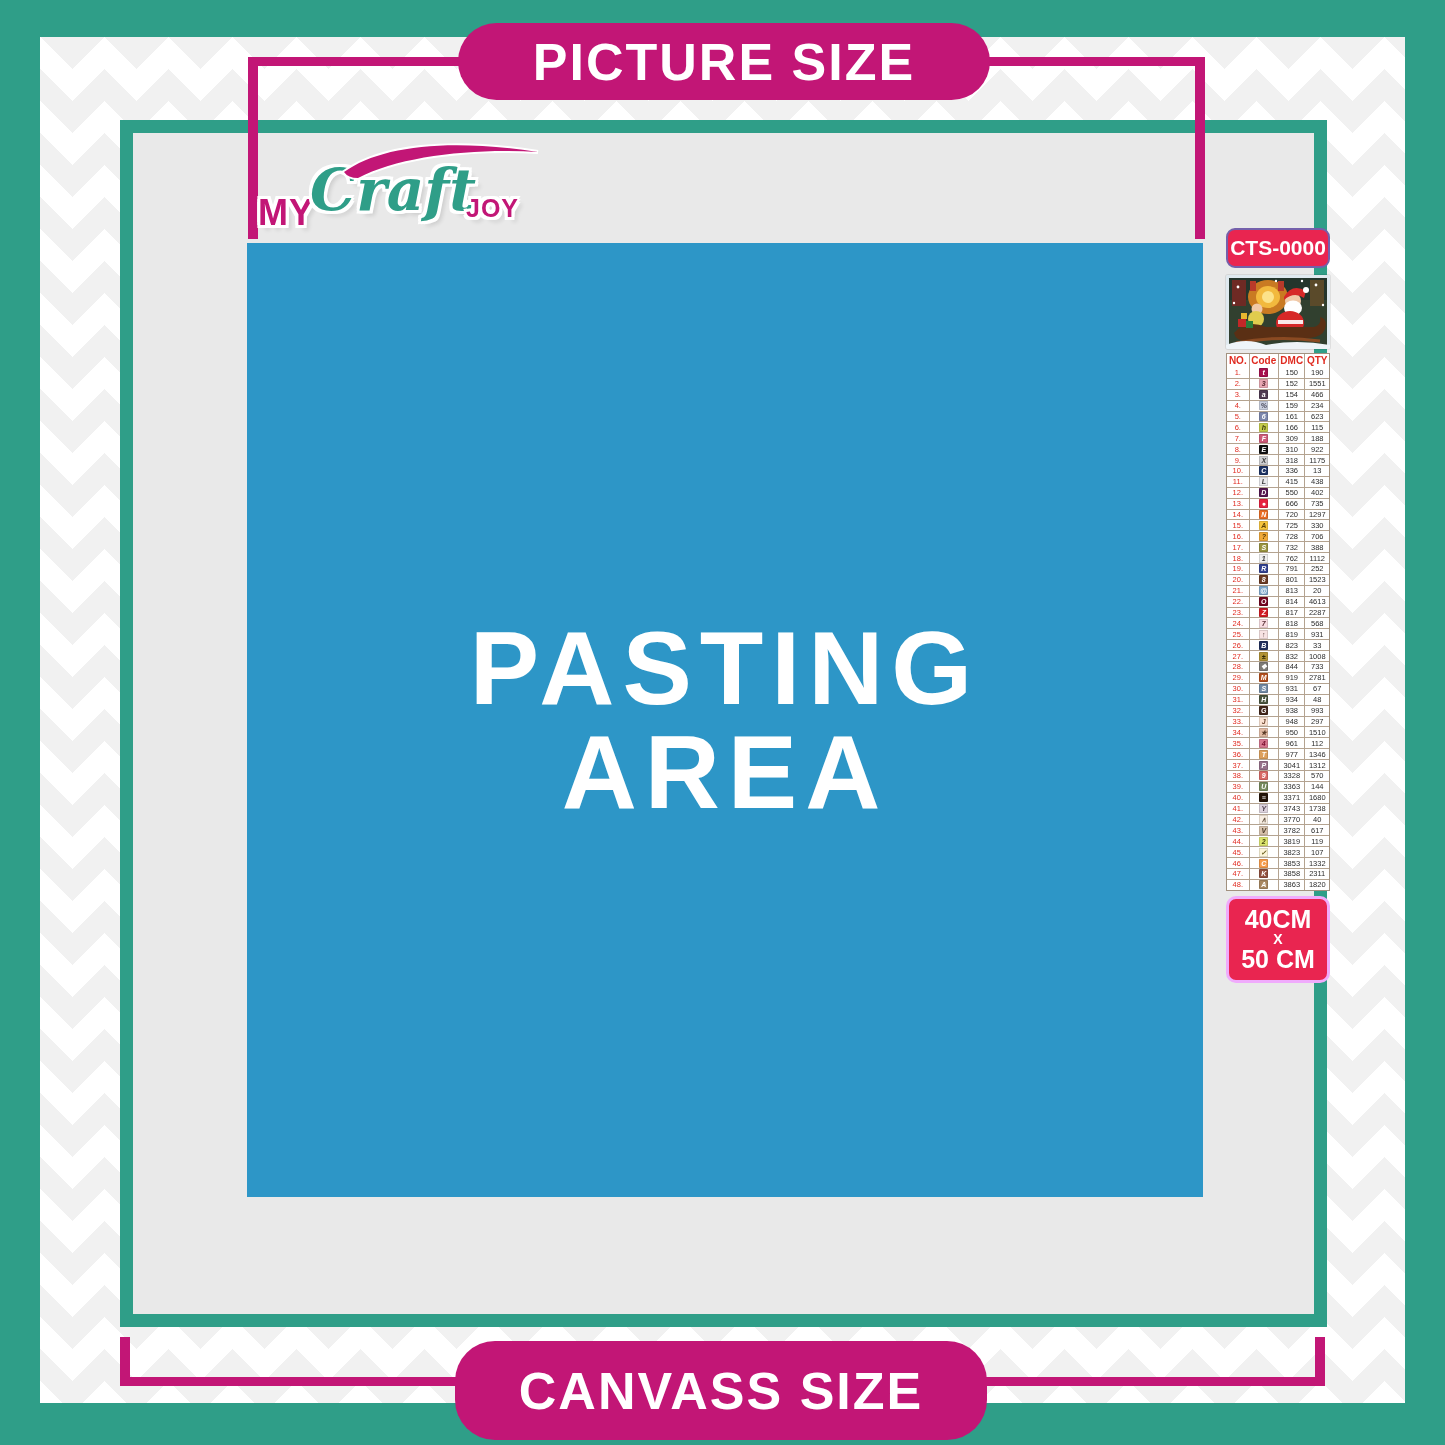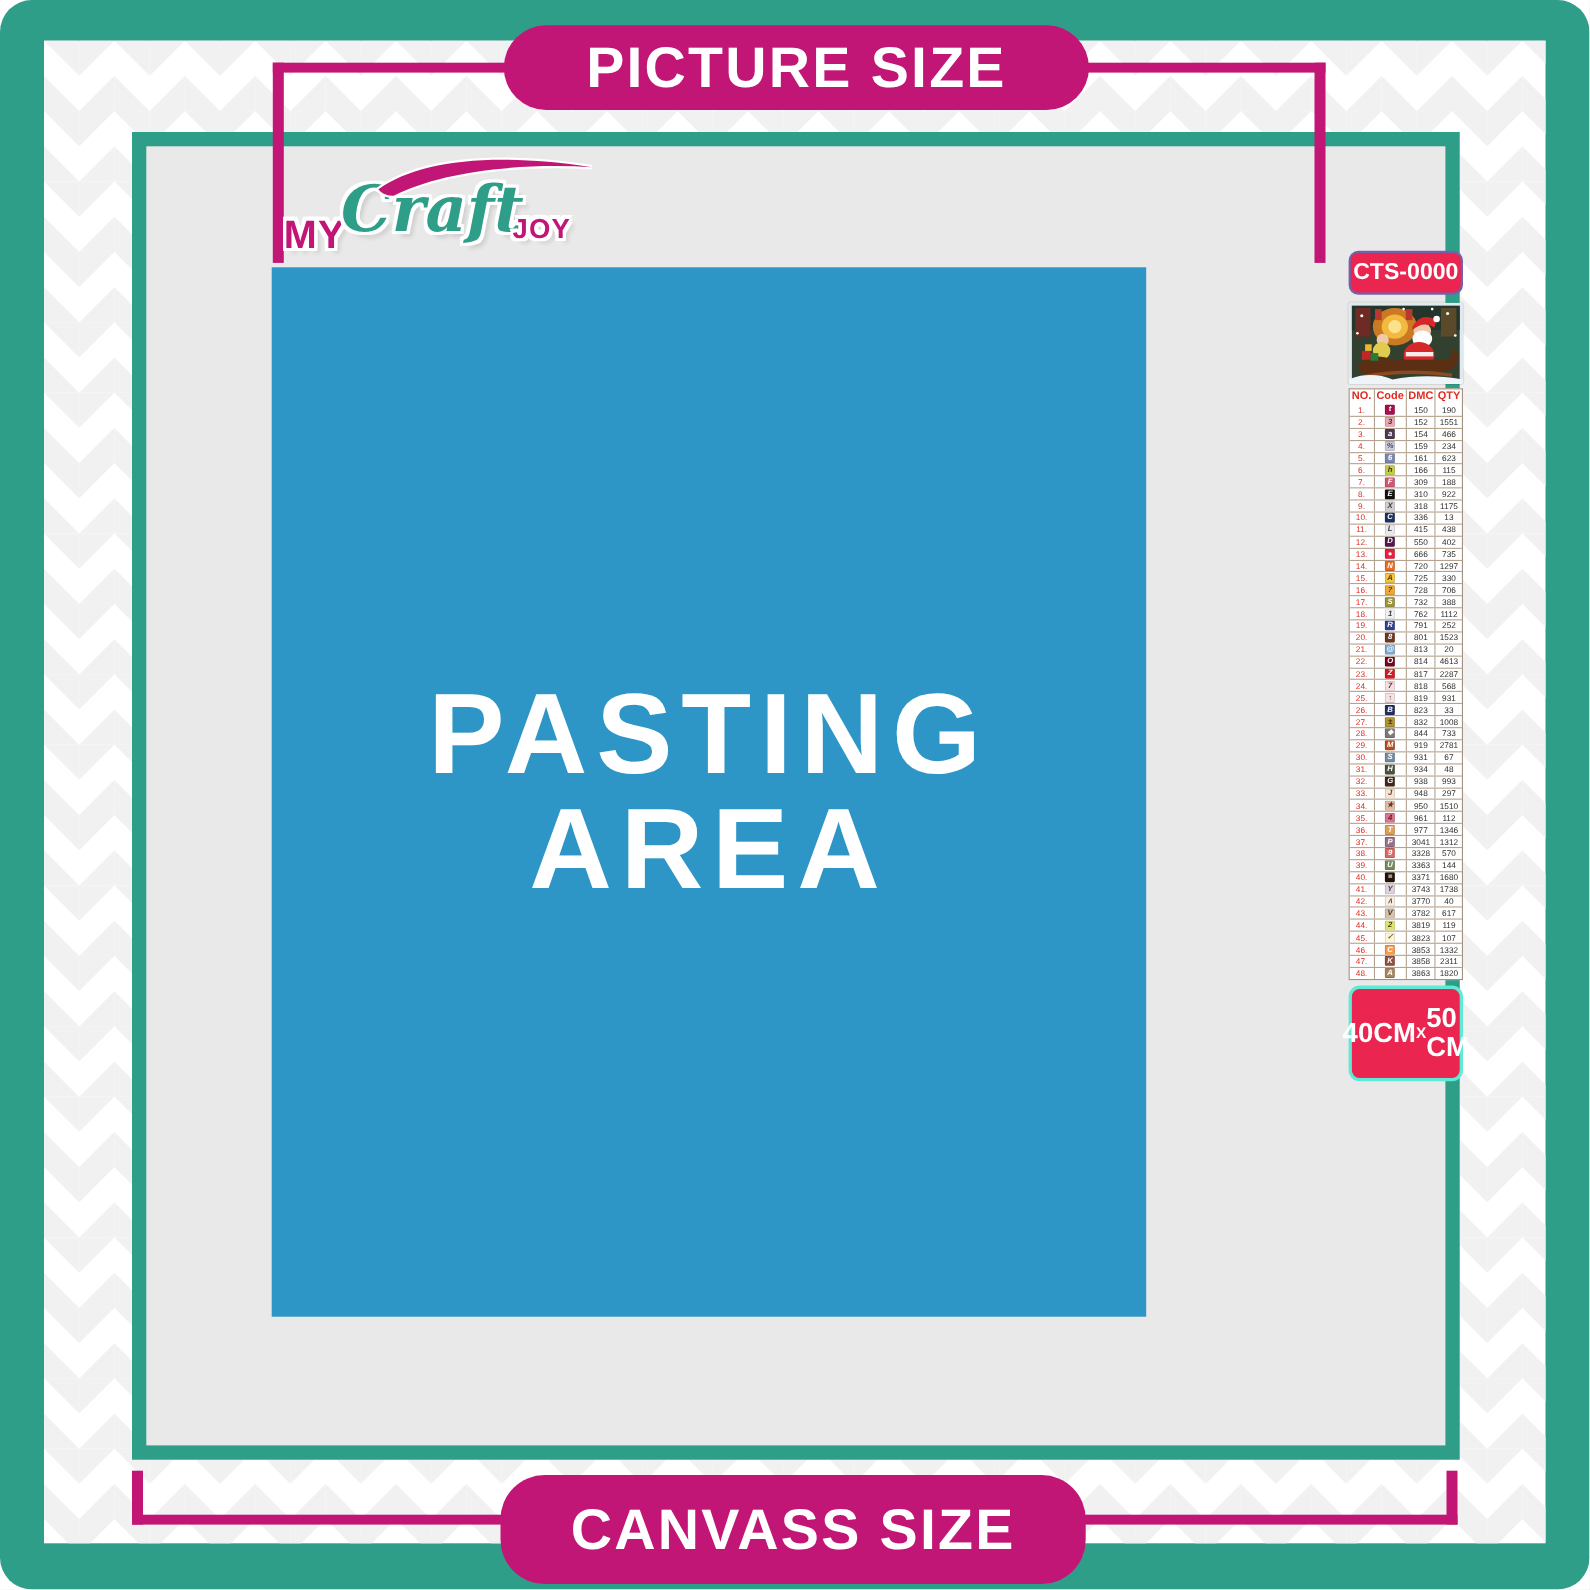--- a/index.html
+++ b/index.html
@@ -1,31 +1,31 @@
 <!DOCTYPE html>
 <html><head>
 <meta charset="utf-8">
 <style>
   html,body{margin:0;padding:0;background:#fff;}
   .stage{position:relative;width:1445px;height:1445px;background:#2f9e88;overflow:hidden;
-         font-family:"Liberation Sans",sans-serif;border-radius:29px;}
+         font-family:"Liberation Sans",sans-serif;}
   
   .margin{position:absolute;left:40px;top:37px;right:40px;bottom:42px;background-color:#ffffff;
     background-image:
       linear-gradient(135deg,#f1f1f1 25%,transparent 25%),
       linear-gradient(225deg,#f1f1f1 25%,transparent 25%),
       linear-gradient(45deg,#f1f1f1 25%,transparent 25%),
       linear-gradient(315deg,#f1f1f1 25%,transparent 25%);
     background-position:-32px 0,-32px 0,0 0,0 0;
     background-size:64px 64px;}
   
   .frame{position:absolute;left:120px;top:120px;width:1181px;height:1181px;
          border:13px solid #2f9e88;background:#e9e9e9;}
   
-  .pasting-area{position:absolute;left:247px;top:243px;width:795px;height:954px;background:#2d96c7;
+  .pasting-area{position:absolute;left:247px;top:243px;width:956px;height:954px;background:#2d96c7;
          display:flex;flex-direction:column;align-items:center;justify-content:center;}
   .pasting-line{color:#ffffff;font-weight:bold;font-size:104px;letter-spacing:8px;line-height:1.0;text-align:center;}
   
   .mag{background:#c21676;position:absolute;}
   .bt-line{left:248px;top:57px;width:957px;height:9px;}
   .bt-stub-l{left:248px;top:57px;width:10px;height:182px;}
   .bt-stub-r{left:1195px;top:57px;width:10px;height:182px;}
   .bb-line{left:120px;top:1377px;width:1205px;height:9px;}
   .bb-stub-l{left:120px;top:1337px;width:10px;height:49px;}
   .bb-stub-r{left:1315px;top:1337px;width:10px;height:49px;}
@@ -51,22 +51,22 @@
   .t-head{height:13px;font-weight:bold;}
   .t-head .cell{color:#e02b20;font-size:10px;}
   .cell{box-sizing:border-box;height:100%;display:flex;align-items:center;justify-content:center;font-size:7.5px;color:#2d2d2d;border-left:1px solid #b4a390;overflow:hidden;}
   .cell:first-child{border-left:none;}
   .c-no{width:22px;color:#e02b20;}
   .c-code{width:30px;}
   .c-dmc{width:27px;}
   .c-qty{width:25px;}
   .chip{display:flex;align-items:center;justify-content:center;width:9px;height:9px;border-radius:1px;
         font-size:7px;font-weight:bold;line-height:1;box-shadow:inset 0 0 0 0.5px rgba(0,0,0,.25);}
-  .size-badge{position:absolute;left:0;top:668px;box-sizing:border-box;width:104px;height:87px;background:#e92550;border:3px solid #5eead4;border-radius:10px;
-     display:flex;align-items:center;justify-content:center;color:#fff;font-weight:bold;line-height:1.02;}
+  .size-badge{position:absolute;left:0;top:668px;box-sizing:border-box;width:104px;height:87px;background:#e92550;border:3px solid #f0abfc;border-radius:10px;
+     display:flex;flex-direction:column;align-items:center;justify-content:center;color:#fff;font-weight:bold;line-height:1.02;}
   .size-l1,.size-l3{font-size:25px;}
   .size-l2{font-size:14px;}
 </style>
 </head>
 <body>
 
 <div class="stage">
 
   <div class="margin"></div>
 

